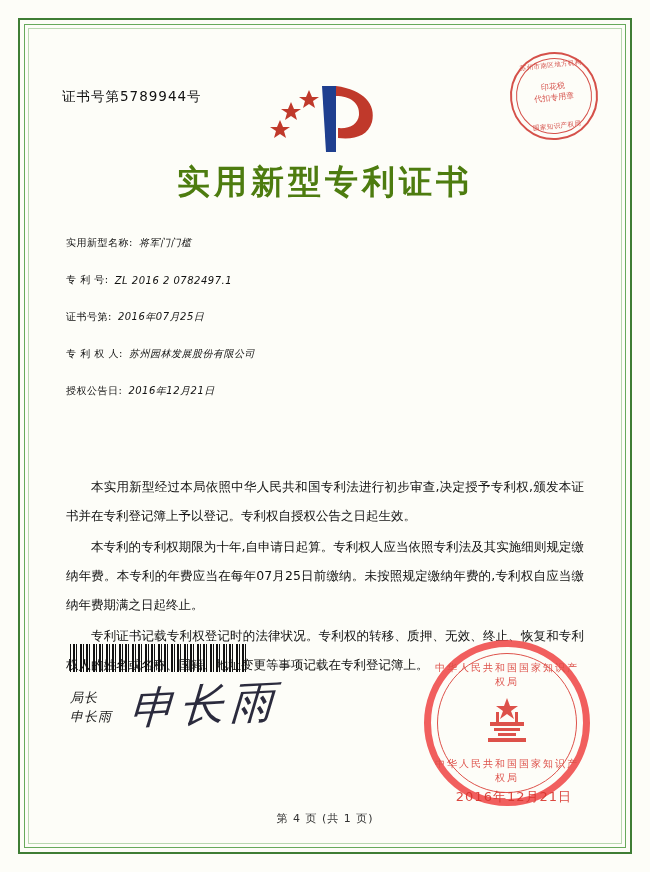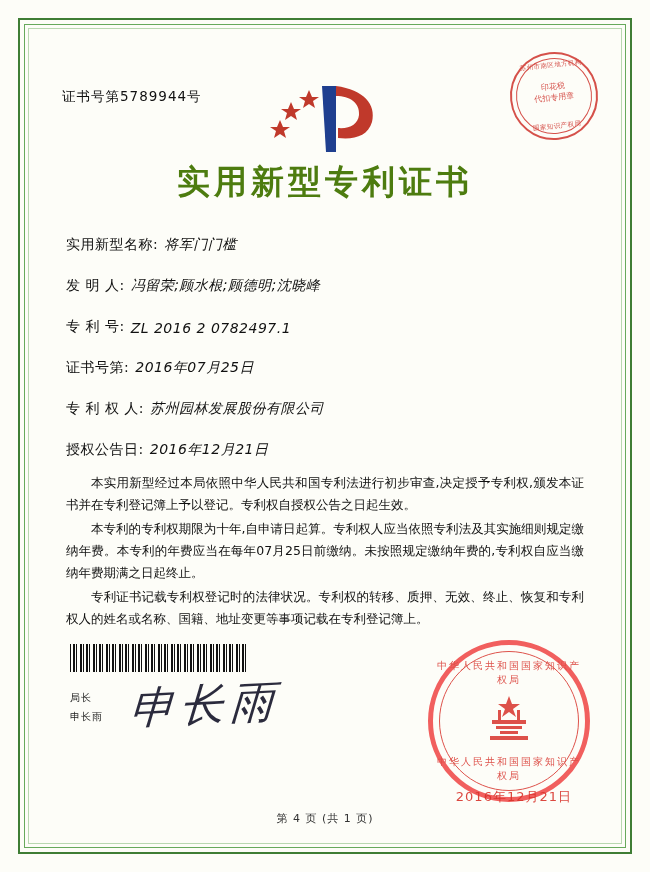--- a/index.html
+++ b/index.html
@@ -138,42 +138,42 @@
   }
 
   .fields {
     position: absolute;
     left: 24px;
     right: 24px;
     top: 196px;
   }
   .field-row {
     display: flex;
-    align-items: flex-end;
+    align-items: center;
     margin-bottom: 23px;
-    font-size: 14px;
+    font-size: 10px;
     color: #111;
   }
   .field-label {
     white-space: nowrap;
     letter-spacing: .5px;
   }
   .field-value {
     margin-left: 6px;
     letter-spacing: .5px;
     font-style: italic;
   }
 
   .paragraphs {
     position: absolute;
     left: 24px;
     right: 24px;
     top: 432px;
     font-size: 12.5px;
-    line-height: 22px;
+    line-height: 29px;
     color: #111;
     text-align: justify;
   }
   .paragraphs p {
     margin: 0 0 2px 0;
     text-indent: 25px;
   }
 
   
   .barcode {
@@ -187,23 +187,24 @@
         #111 0px, #111 1px, transparent 1px, transparent 3px,
         #111 3px, #111 5px, transparent 5px, transparent 6px,
         #111 6px, #111 7px, transparent 7px, transparent 10px,
         #111 10px, #111 12px, transparent 12px, transparent 13px);
   }
 
   .signature-block {
     position: absolute;
     left: 28px;
     top: 648px;
-    font-size: 10px;
+    font-size: 13px;
     line-height: 19px;
     letter-spacing: 1px;
+    font-style: italic;
   }
   .handwriting {
     position: absolute;
     left: 88px;
     top: 636px;
     font-family: "DejaVu Serif", "Liberation Serif", serif;
     font-size: 44px;
     font-style: italic;
     color: #1a1a2e;
     letter-spacing: 6px;
@@ -212,21 +213,21 @@
   }
 
   
   .national-seal {
     position: absolute;
     right: 18px;
     top: 600px;
     width: 152px;
     height: 152px;
     border-radius: 50%;
-    border: 5px solid #ef4444;
+    border: 7px solid #ef4444;
     color: #d8342c;
     opacity: .85;
   }
   .national-seal .ring2 {
     position: absolute;
     left: 6px; top: 6px; right: 6px; bottom: 6px;
     border: 1px solid #d8342c;
     border-radius: 50%;
   }
   .national-seal .top-arc {
@@ -312,24 +313,20 @@
       </div>
       <div class="arc-text bottom">国家知识产权局</div>
     </div>
 
     <div class="doc-title">实用新型专利证书</div>
 
     <div class="fields">
       <div class="field-row">
         <span class="field-label">实用新型名称:</span>
         <span class="field-value">将军门门槛</span>
-      </div>
-      <div class="field-row">
-        <span class="field-label">发 明 人:</span>
-        <span class="field-value">冯留荣;顾水根;顾德明;沈晓峰</span>
       </div>
       <div class="field-row">
         <span class="field-label">专 利 号:</span>
         <span class="field-value">ZL 2016 2 0782497.1</span>
       </div>
       <div class="field-row">
         <span class="field-label">证书号第:</span>
         <span class="field-value">2016年07月25日</span>
       </div>
       <div class="field-row">

